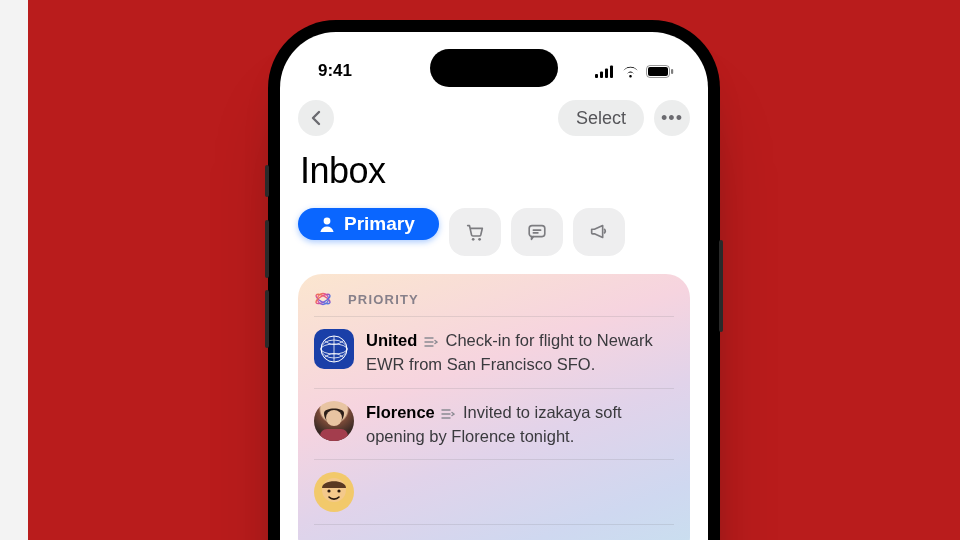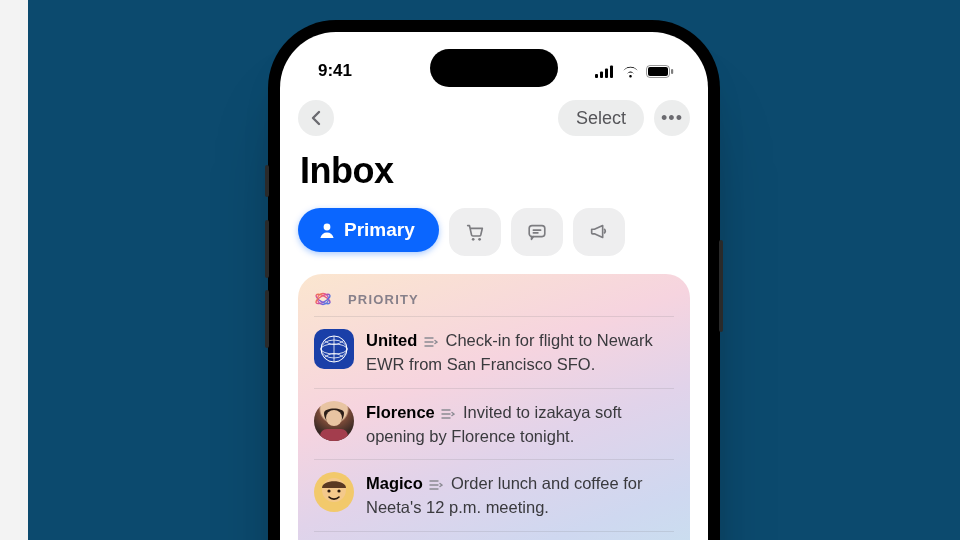--- a/index.html
+++ b/index.html
@@ -5,21 +5,21 @@
   * { box-sizing: border-box; margin: 0; padding: 0; }
   html, body { width: 960px; height: 540px; overflow: hidden; }
   body {
     font-family: -apple-system, "SF Pro Text", "Helvetica Neue", Arial, sans-serif;
     background: #f3f3f3;
     display: flex;
     justify-content: center;
   }
   .stage {
     width: 960px; height: 540px; position: relative;
-    background: #0c4a6e;
+    background: #b91c1c;
     margin-left: 28px;
   }
   
   .phone {
     position: absolute;
     top: 20px;
     left: 50%;
     transform: translateX(-50%);
     width: 452px;
     height: 900px;
@@ -98,34 +98,34 @@
     width:36px; height:36px;
     border-radius:50%;
     background:#eceded;
     display:flex; align-items:center; justify-content:center;
     color:#6b6b70;
   }
   .more-dots { font-size:18px; letter-spacing:1px; line-height:1; }
 
   h1.title {
     font-size:36px;
-    font-weight:700;
+    font-weight:400;
     letter-spacing:-0.5px;
     color:#000;
     margin: 10px 0 16px 2px;
   }
 
   .tabs {
     display:flex;
     gap:10px;
     margin-bottom:18px;
   }
   .tab-primary {
     flex:0 0 auto;
-    height:44px;
+    height:32px;
     border-radius:24px;
     background:#0a66ff;
     color:#fff;
     font-size:19px;
     font-weight:600;
     display:flex; align-items:center; justify-content:center;
     gap:8px;
     padding:0 24px 0 20px;
     box-shadow: 0 2px 6px rgba(10,102,255,0.35);
   }
@@ -359,30 +359,20 @@
           <div class="mail-item">
             <div class="avatar" style="background:#f2c96b;">
               <svg width="40" height="40" viewBox="0 0 40 40">
                   <circle cx="20" cy="18" r="12" fill="#f4c98b"></circle>
                   <path d="M8 16c0-9 24-9 24 0" fill="#5a3a22"></path>
                   <circle cx="15" cy="19" r="1.6" fill="#2a1a10"></circle>
                   <circle cx="25" cy="19" r="1.6" fill="#2a1a10"></circle>
                   <path d="M15 25c2.5 2.8 7.5 2.8 10 0" stroke="#2a1a10" stroke-width="1.6" fill="none" stroke-linecap="round"></path>
                 </svg>
             </div>
-            <div class="mail-text">
-              <span class="sender">Magico</span>
-              <span class="summary-glyph"><svg width="14" height="12" viewBox="0 0 14 12">
-                    <g stroke="#8a8a92" stroke-width="1.4" stroke-linecap="round" fill="none">
-                      <path d="M1 2h8M1 6h8M1 10h8"></path>
-                      <path d="M11 4.5 13 6l-2 1.5"></path>
-                    </g>
-                  </svg></span>
-              <span>Order lunch and coffee for Neeta's 12 p.m. meeting.</span>
-            </div>
           </div>
 
           <div class="mail-item">
             
             
           </div>
 
         </div>
 
       </div>

